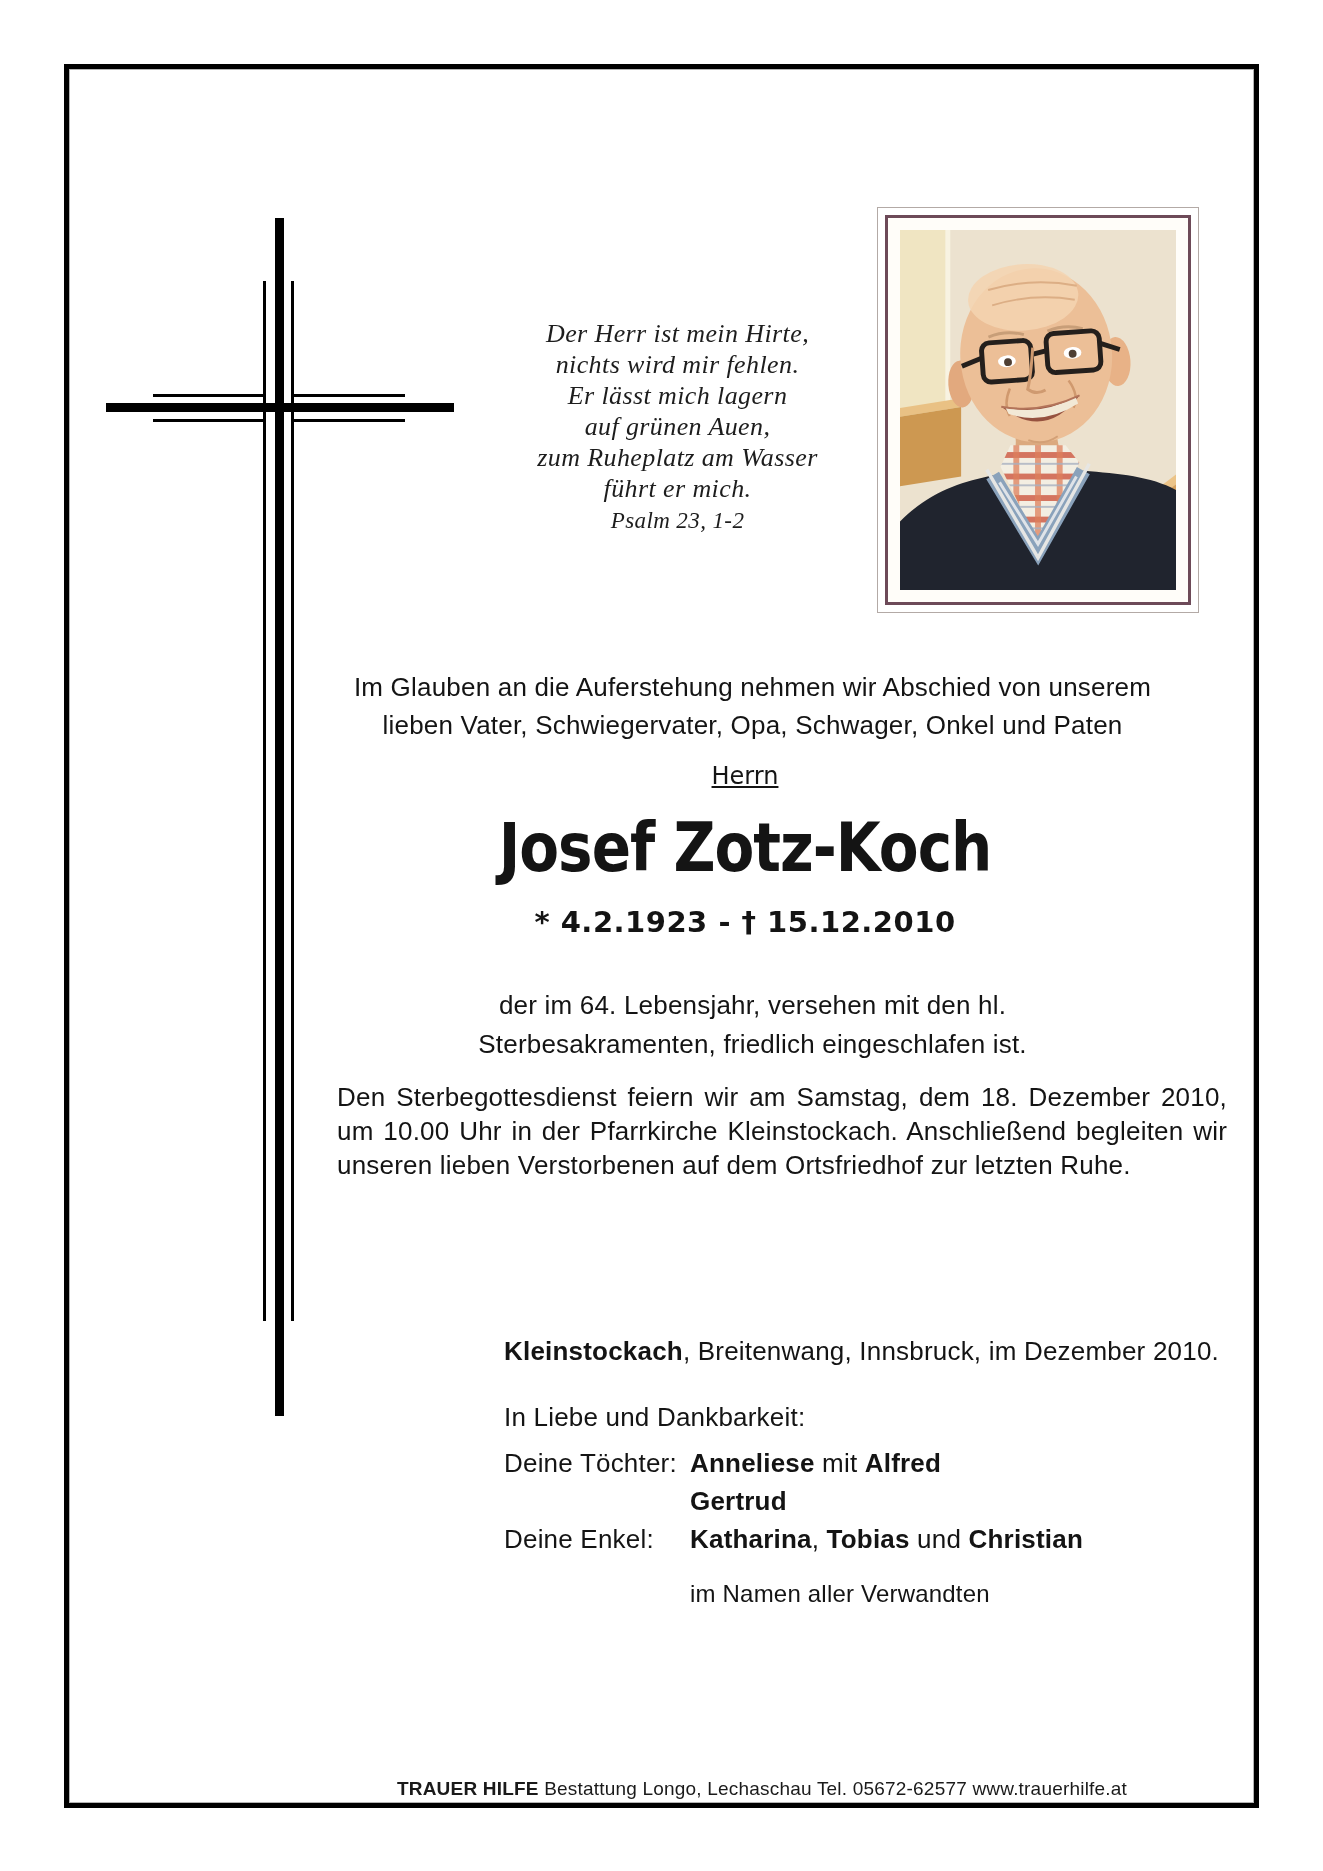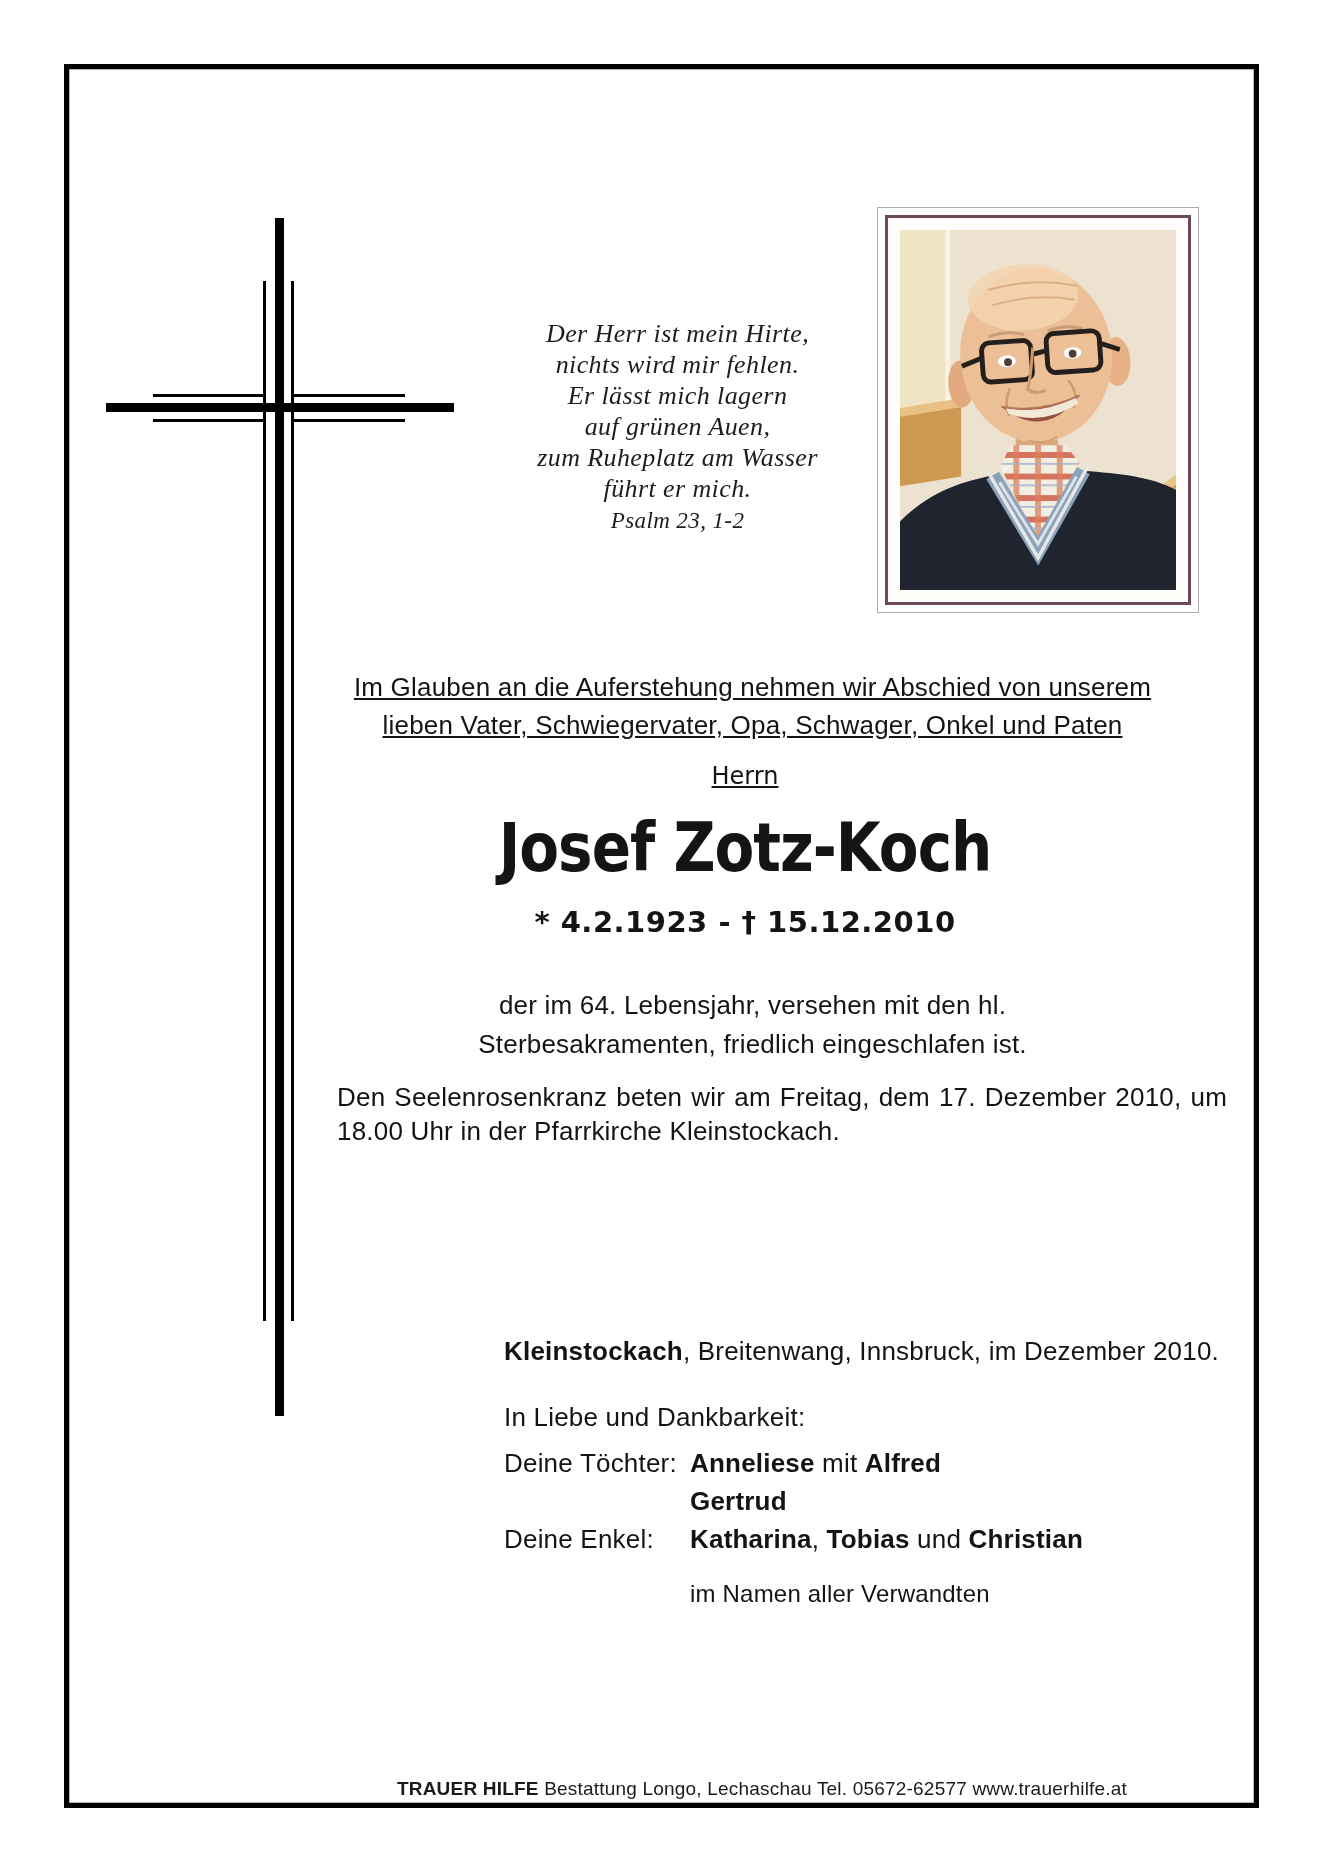--- a/index.html
+++ b/index.html
@@ -29,21 +29,21 @@
   .psalm .ref{font-size:23px;margin-top:1px;}
   .psalm div{white-space:nowrap;}
   
   .photo{position:absolute;left:877px;top:207px;width:322px;height:406px;box-sizing:border-box;
     border:1px solid #b3aaa6;background:#fff;padding:7px;}
   .photo-mat{width:100%;height:100%;box-sizing:border-box;border:3px solid #6d4a58;padding:12px;background:#fffdf9;}
   .photo-img{width:100%;height:100%;display:block;}
   
   .center-block{position:absolute;text-align:center;}
   .intro{left:305px;top:668px;width:895px;font-size:26px;line-height:38px;letter-spacing:.2px;}
-  .intro div{white-space:nowrap;text-decoration:underline;}
+  .intro div{white-space:nowrap;}
   .salutation{left:305px;top:762px;width:880px;font-size:24px;font-family:"DejaVu Sans",sans-serif;text-decoration:underline;}
   .name{left:305px;top:808px;width:880px;font-size:58px;font-weight:bold;font-family:"DejaVu Sans",sans-serif;
     letter-spacing:-1px;transform:scaleY(1.16);transform-origin:center top;white-space:nowrap;}
   .dates{left:305px;top:905px;width:880px;font-size:29px;font-weight:bold;font-family:"DejaVu Sans",sans-serif;letter-spacing:.5px;}
   .condition{left:305px;top:986px;width:895px;font-size:26px;line-height:39px;letter-spacing:.2px;}
   .condition div{white-space:nowrap;}
   .paras{position:absolute;left:337px;top:1080px;width:890px;font-size:26px;line-height:34px;text-align:justify;letter-spacing:.2px;}
   .paras p{margin:0;}
   .paras p + p{margin-top:6px;}
   .place-line{position:absolute;left:504px;top:1336px;font-size:26px;letter-spacing:.2px;}
@@ -162,21 +162,21 @@
   <div class="center-block name">Josef Zotz-Koch</div>
 
   <div class="center-block dates">* 4.2.1923 - † 15.12.2010</div>
 
   <div class="center-block condition">
     <div>der im 64. Lebensjahr, versehen mit den hl.</div>
     <div>Sterbesakramenten, friedlich eingeschlafen ist.</div>
   </div>
 
   <div class="paras">
-    <p>Den Seelenrosenkranz beten wir am Freitag, dem 17. Dezember 2010, um 18.00 Uhr in der Pfarrkirche Kleinstockach.</p>
+    <p>Den Sterbegottesdienst feiern wir am Samstag, dem 18. Dezember 2010, um 10.00 Uhr in der Pfarrkirche Kleinstockach. Anschließend begleiten wir unseren lieben Verstorbenen auf dem Ortsfriedhof zur letzten Ruhe.</p>
   </div>
 
   <div class="place-line"><span class="b">Kleinstockach</span><span>, Breitenwang, Innsbruck, im Dezember 2010.</span></div>
 
   <div class="gratitude">In Liebe und Dankbarkeit:</div>
 
   <div class="family">
     <div class="row">
       <span class="lbl">Deine Töchter:</span>
       <span><span class="b">Anneliese</span> <span>mit</span> <span class="b">Alfred</span></span>

